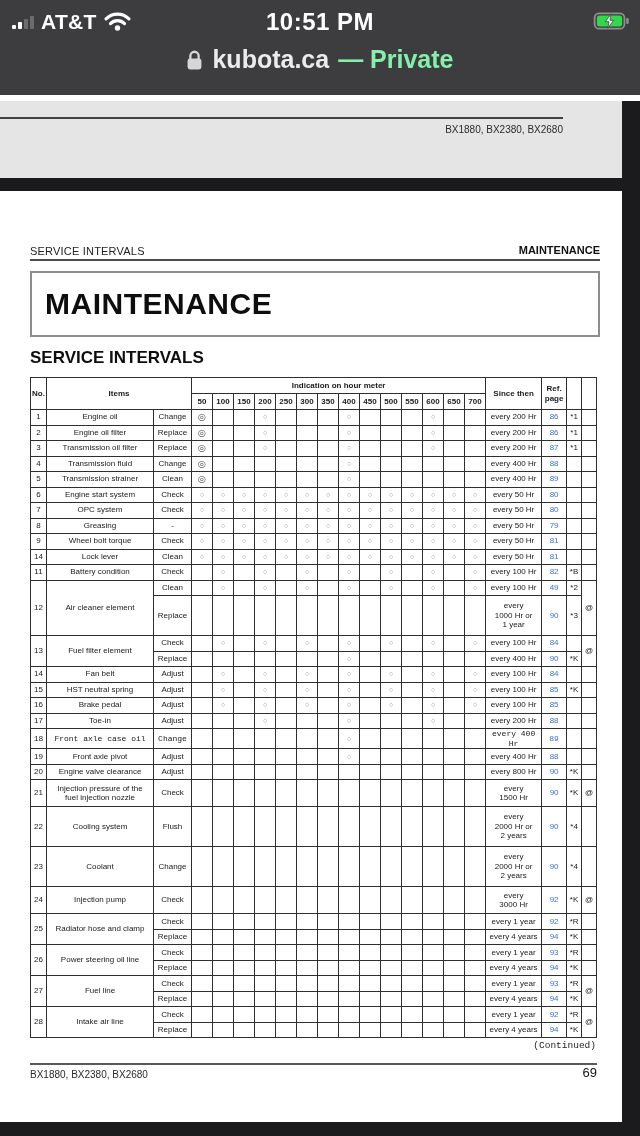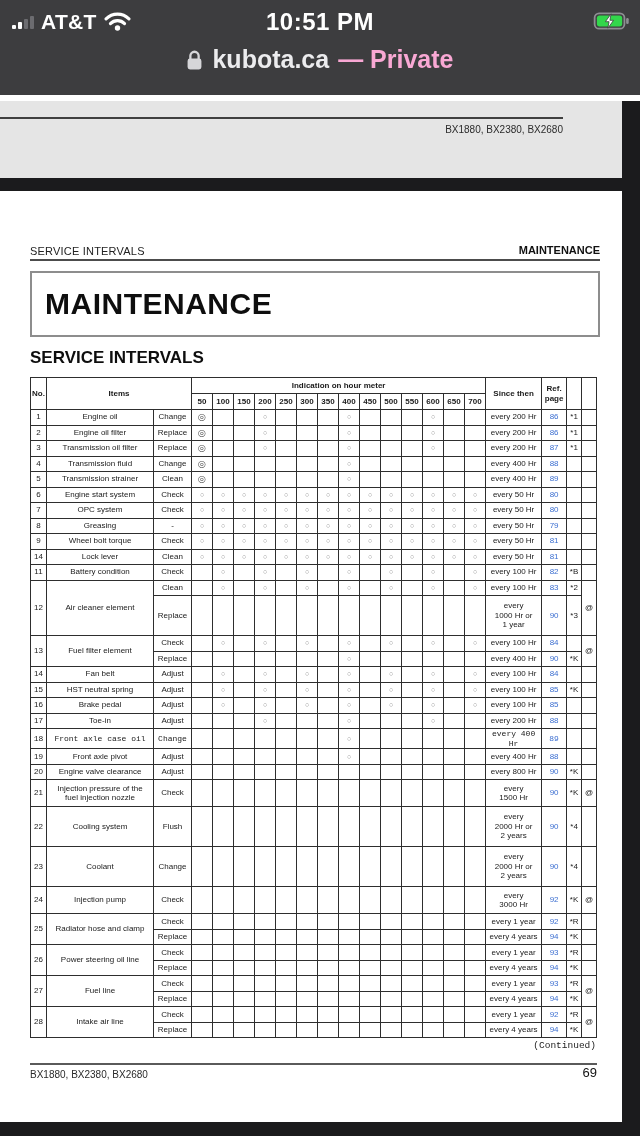--- a/index.html
+++ b/index.html
@@ -14,21 +14,21 @@
   .signal i{display:block;width:4px;border-radius:1px;}
   .s1{height:4px;background:#fff;} .s2{height:7px;background:#fff;}
   .s3{height:10px;background:#6c6c70;} .s4{height:13px;background:#6c6c70;}
   .carrier{color:#fff;font-size:21px;font-weight:600;letter-spacing:.3px;}
   .sb-time{position:absolute;left:0;right:0;top:0;text-align:center;color:#fff;
            font-size:24px;font-weight:700;letter-spacing:.5px;}
   .sb-batt{position:absolute;right:10px;top:4px;}
   .sb-row2{position:absolute;top:45px;left:0;width:100%;display:flex;justify-content:center;
            align-items:center;gap:9px;}
   .url-host{color:#ececee;font-size:25px;font-weight:600;}
-  .url-private{color:#f9a8d4;font-size:25px;font-weight:600;}
+  .url-private{color:#86efac;font-size:25px;font-weight:600;}
 
   
   .doc{position:absolute;top:95px;left:0;width:640px;height:1041px;background:#e5e5e5;margin-top:6px;}
   .right-strip{position:absolute;top:0;right:0;width:18px;height:1041px;background:#1b1b1d;z-index:20;}
   .page-gap{position:absolute;left:0;width:640px;background:#1b1b1d;z-index:10;}
   .gap1{top:77px;height:13px;}
   .gap2{top:1021px;height:16px;}
 
   
   .prev-rule{position:absolute;top:16px;left:0;width:563px;height:2px;background:#3f3f3f;}
@@ -444,21 +444,21 @@
                 <td><span class="smark">○</span></td>
                 <td></td>
                 <td><span class="smark">○</span></td>
                 <td></td>
                 <td><span class="smark">○</span></td>
                 <td></td>
                 <td><span class="smark">○</span></td>
                 <td></td>
                 <td><span class="smark">○</span></td>
                 <td class="pre">every 100 Hr</td>
-                <td><span class="reflink" style="color: rgb(60, 111, 209);">83</span></td>
+                <td><span class="reflink" style="color: rgb(60, 111, 209);">49</span></td>
                 <td class="cfn">*2</td>
                 <td rowspan="2" class="cat">@</td>
               </tr>
               <tr style="height: 40px;">
                 <td>Replace</td>
                 <td></td>
                 <td></td>
                 <td></td>
                 <td></td>
                 <td></td>

